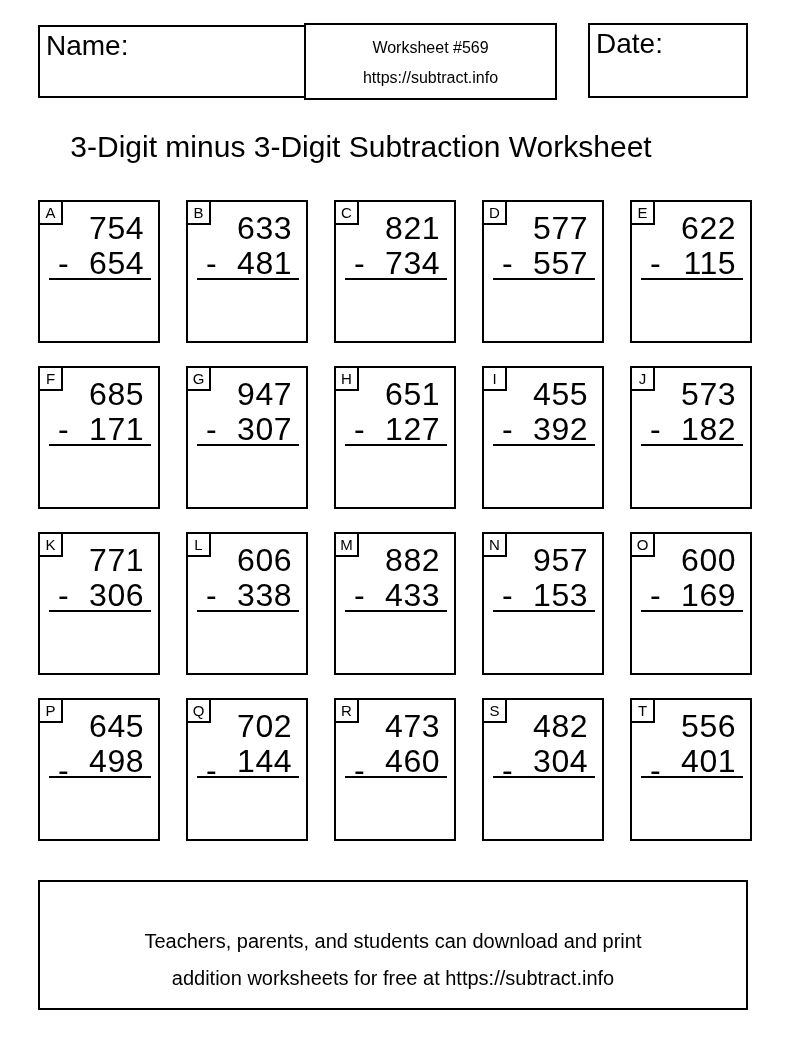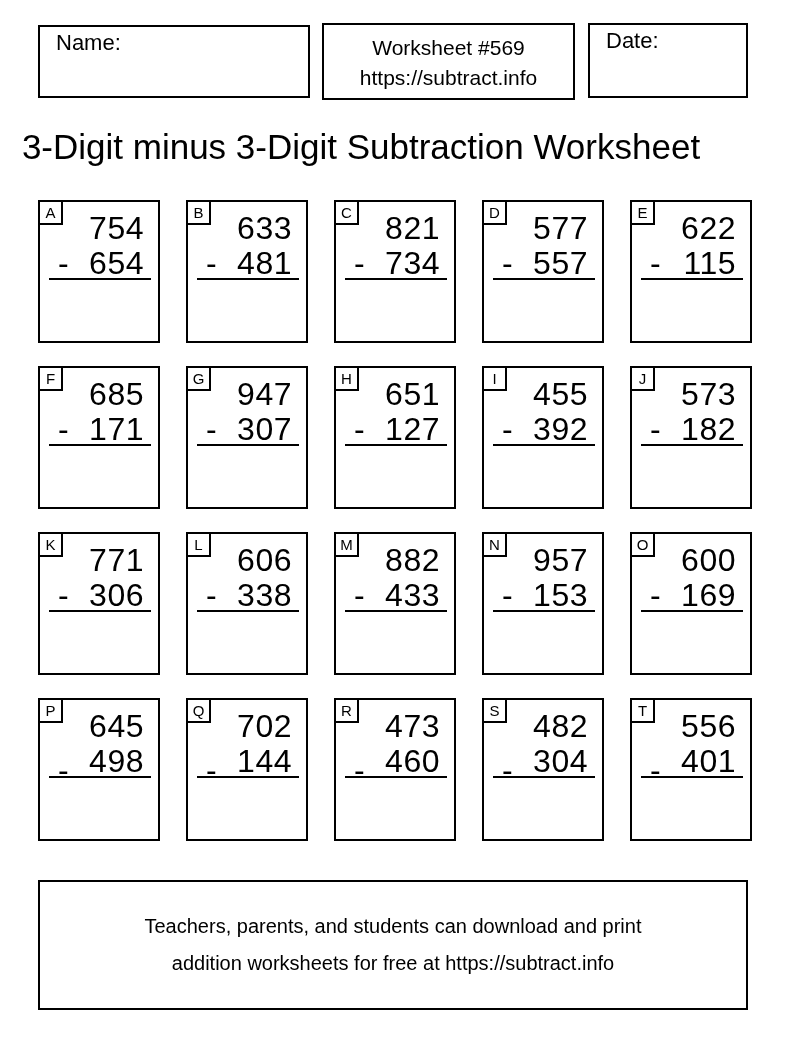--- a/index.html
+++ b/index.html
@@ -11,28 +11,28 @@
   }
   .page { position: relative; width: 786px; height: 1056px; background: #fff; overflow: hidden; }
   .box {
     position: absolute;
     border: 2px solid #000;
     box-sizing: border-box;
     background: #fff;
   }
   
   .name-box { left: 38px; top: 25px; width: 272px; height: 73px; }
-  .ws-box   { left: 322px; top: 23px; width: 253px; height: 77px; text-align: center;
-              font-size: 21px; line-height: 30px; padding-top: 8px; }
+  .ws-box   { left: 304px; top: 23px; width: 253px; height: 77px; text-align: center;
+              font-size: 16px; line-height: 30px; padding-top: 8px; }
   .date-box { left: 588px; top: 23px; width: 160px; height: 75px; }
-  .field-label { font-size: 22px; padding: 3px 16px; display: inline-block; }
+  .field-label { font-size: 28px; padding: 3px 6px; display: inline-block; }
   
   .title {
     position: absolute; top: 128px; left: 0; width: 722px;
-    text-align: center; font-size: 35px; line-height: 38px; white-space: nowrap;
+    text-align: center; font-size: 30px; line-height: 38px; white-space: nowrap;
   }
   
   .grid {
     position: absolute; left: 38px; top: 200px; width: 714px;
     display: grid;
     grid-template-columns: repeat(5, 122px);
     column-gap: 26px; row-gap: 23px;
   }
   .cell {
     position: relative; width: 122px; height: 143px;
@@ -50,21 +50,21 @@
   
   .cell:nth-child(n+16) .minus { top: 56px; }
   .rule {
     position: absolute; top: 76px; left: 9px; width: 102px; height: 0;
     border-top: 2px solid #000;
   }
   .answer-space { position: absolute; left: 2px; right: 2px; top: 80px; bottom: 2px; }
   
   .footer-box {
     left: 38px; top: 880px; width: 710px; height: 130px;
-    text-align: center; font-size: 20px; line-height: 37px; padding-top: 26px;
+    text-align: center; font-size: 20px; line-height: 37px; padding-top: 41px;
   }
 </style>
 </head>
 <body>
 
 <div class="page">
 
   <div class="box name-box">
     <span class="field-label">Name:</span>
   </div>

